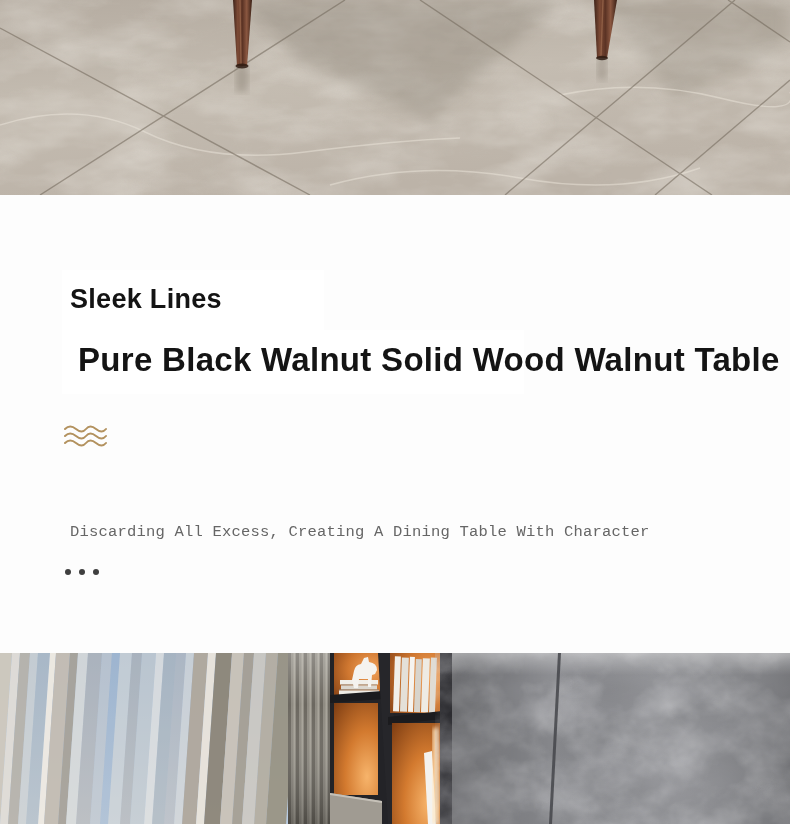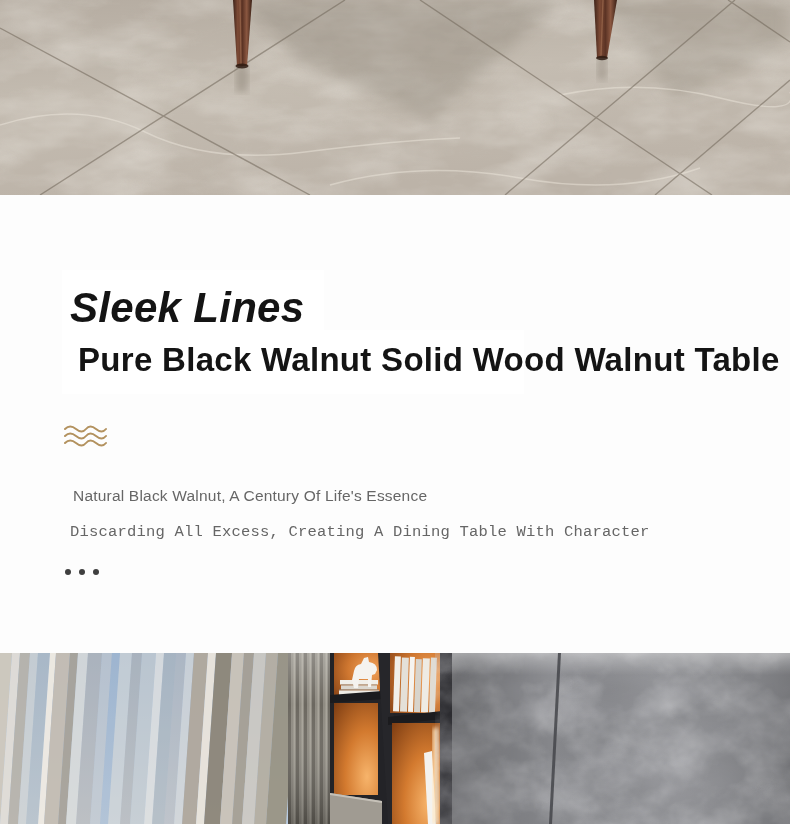--- a/index.html
+++ b/index.html
@@ -17,21 +17,21 @@
 
   .hl { position:absolute; background:#ffffff; }
   .hl-1 { left:62px; top:75px; width:262px; height:68px; }
   .hl-2 { left:62px; top:135px; width:462px; height:64px; }
 
   h1.tagline, h2.product-title {
     position:absolute; white-space:nowrap;
     font-weight:bold; color:#141414; letter-spacing:0.3px;
     font-family:"Liberation Sans", sans-serif;
   }
-  h1.tagline { left:70px; top:89px; font-size:42px;font-style:italic; }
+  h1.tagline { left:70px; top:89px; font-size:27px; }
   h2.product-title { left:78px; top:146px; font-size:33px; }
 
   .wave { position:absolute; left:64px; top:230px; width:44px; height:22px; }
   .wave svg { width:44px; height:22px; display:block; }
 
   p.sub {
     position:absolute; white-space:nowrap;
     font-size:15.5px; font-weight:500; color:#666; letter-spacing:0.2px;
   }
   .sub1 { left:73px; top:292px; }
@@ -124,21 +124,20 @@
     <h2 class="product-title" style="color: rgb(20, 20, 20);">Pure Black Walnut Solid Wood Walnut Table</h2>
 
     <div class="wave" style="color: rgb(179, 146, 95);">
       <svg viewBox="0 0 44 22" fill="none" stroke="currentColor" stroke-width="2" stroke-linecap="round">
         <path d="M1 4 q 5 -5 11 0 t 10 0 t 10 0 t 10 0"></path>
         <path d="M1 11 q 5 -5 11 0 t 10 0 t 10 0 t 10 0"></path>
         <path d="M1 18 q 5 -5 11 0 t 10 0 t 10 0 t 10 0"></path>
       </svg>
     </div>
 
-    <p class="sub sub1" style="color: rgb(102, 102, 102);">Natural Black Walnut, A Century Of Life's Essence</p>
     <p class="sub sub2" style="color: rgb(102, 102, 102);">Discarding All Excess, Creating A Dining Table With Character</p>
 
     <div class="dots" style="color: rgb(63, 63, 63);"><span class="dot"></span><span class="dot"></span><span class="dot"></span></div>
   </section>
 
   <figure class="hero hero-bottom">
     <svg viewBox="0 0 790 171" preserveAspectRatio="none">
       <defs>
         <linearGradient id="sky" x1="0" y1="0" x2="0" y2="1">
           <stop offset="0" stop-color="#9db8d8"></stop>

